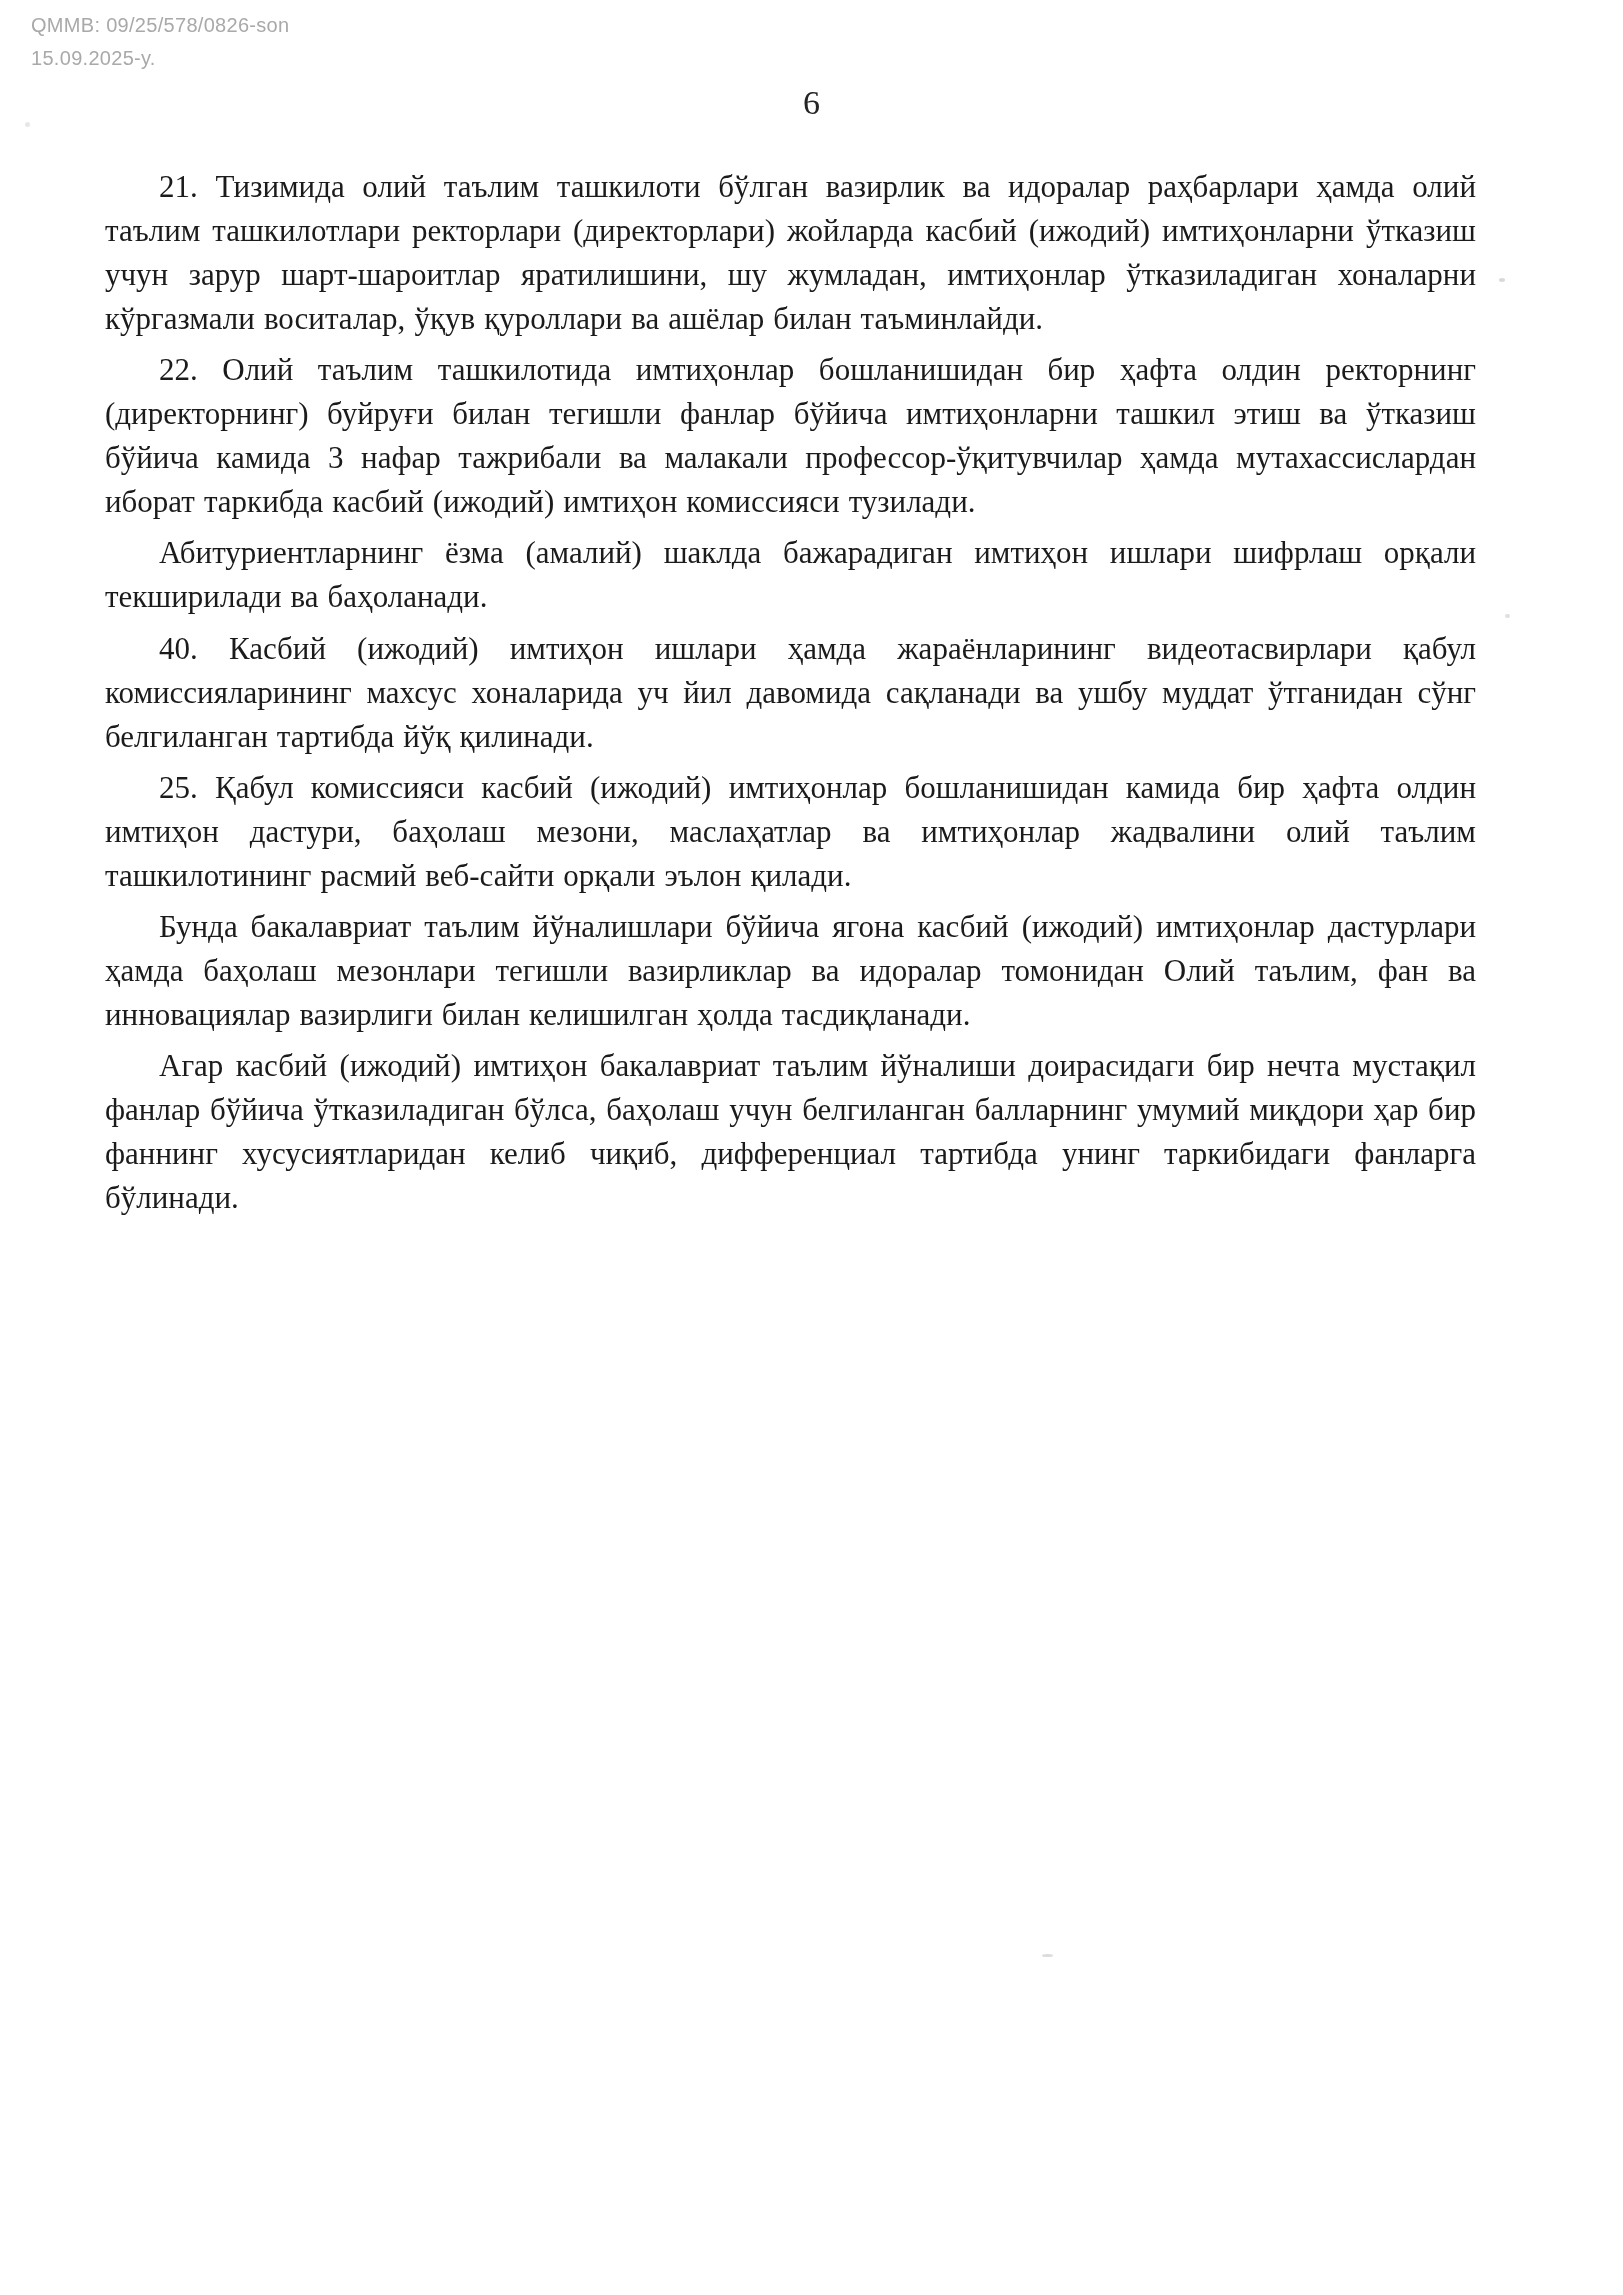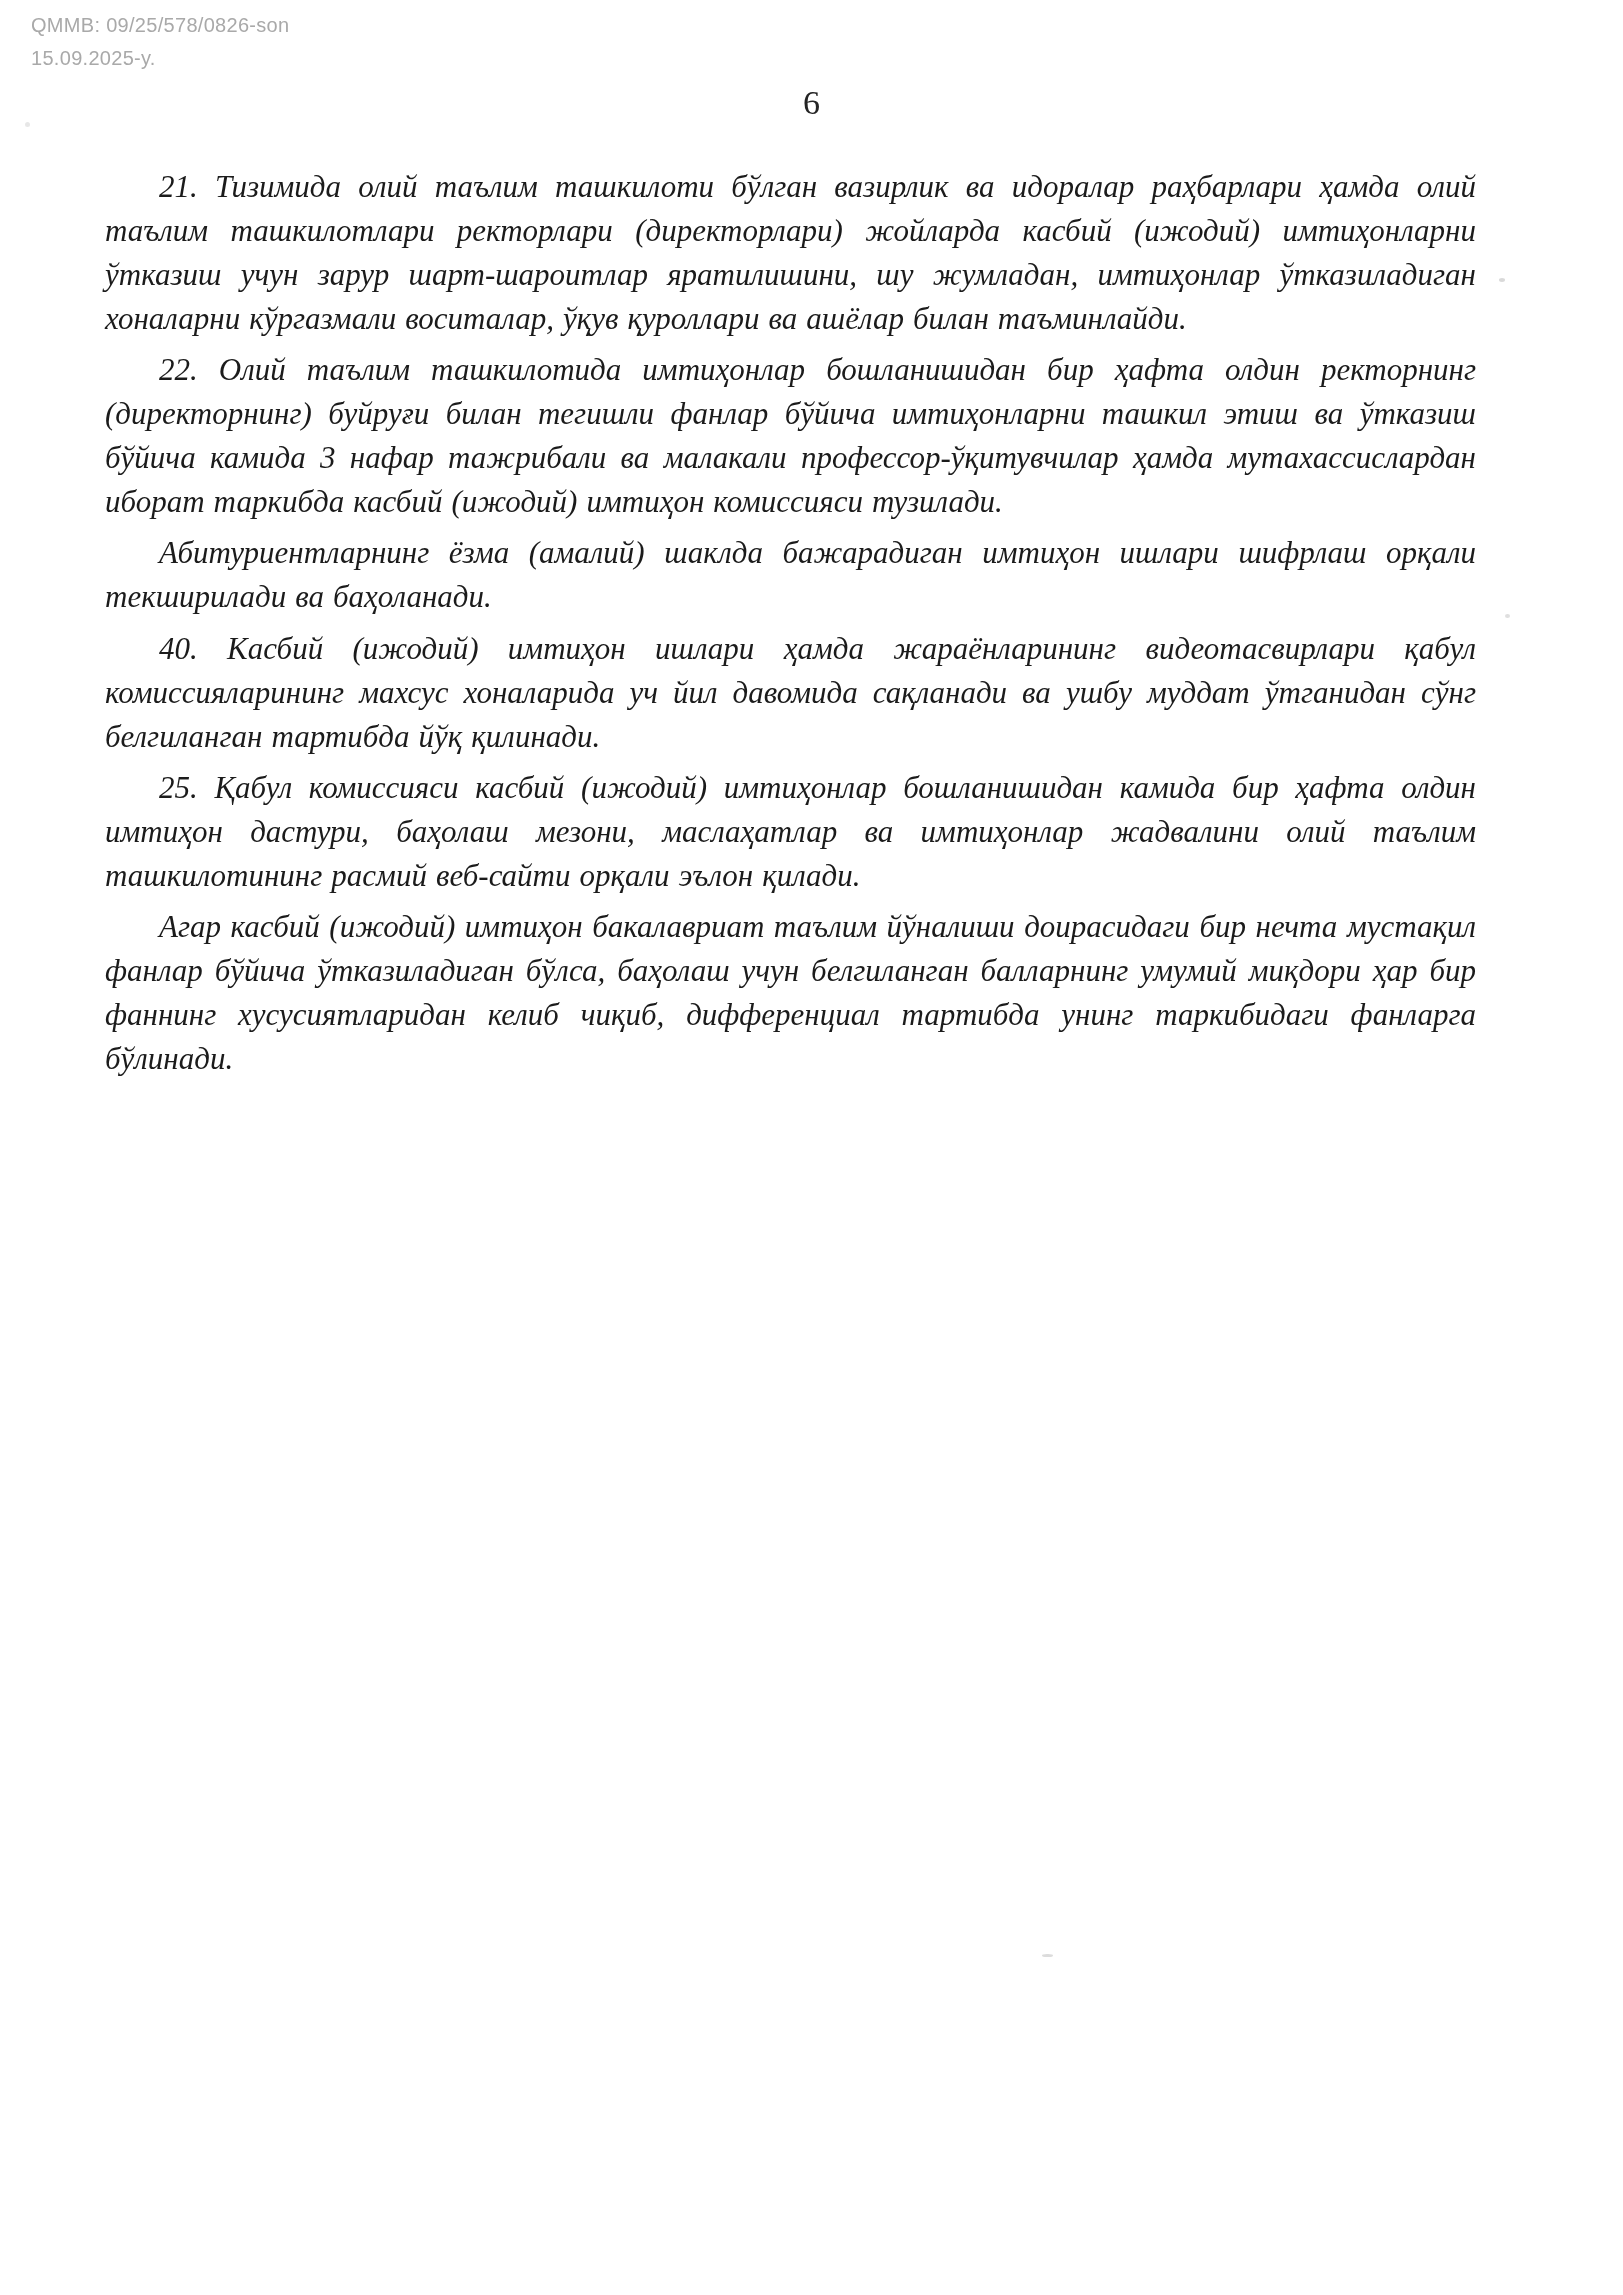--- a/index.html
+++ b/index.html
@@ -42,21 +42,20 @@
     width: 1371px;
   }
   .para {
     margin: 0 0 7.2px 0;
     font-size: 31px;
     line-height: 44px;
     text-align: justify;
     text-indent: 54px;
     word-spacing: 1.3px;
     color: #1b1b1b;
-    font-style: italic;
   }
   .speck {
     position: absolute;
     background: #b9b9b9;
     border-radius: 50%;
   }
   .speck.s1 { left: 1499px; top: 278px;  width: 5.9px;  height: 3.9px; opacity: .55; }
   .speck.s2 { left: 1505px; top: 614px;  width: 4.6px;  height: 3.9px; opacity: .45; }
   .speck.s3 { left: 1042px; top: 1954px; width: 10.5px; height: 3.3px; opacity: .5;  }
   .speck.s4 { left: 25px;  top: 122px;  width: 5.2px;  height: 5.2px; opacity: .35; }
@@ -72,20 +71,21 @@
   </div>
 
   <div class="page-number">6</div>
 
   <div class="body-text">
     <p class="para">21. Тизимида олий таълим ташкилоти бўлган вазирлик ва идоралар раҳбарлари ҳамда олий таълим ташкилотлари ректорлари (директорлари) жойларда касбий (ижодий) имтиҳонларни ўтказиш учун зарур шарт-шароитлар яратилишини, шу жумладан, имтиҳонлар ўтказиладиган хоналарни кўргазмали воситалар, ўқув қуроллари ва ашёлар билан таъминлайди.</p>
     <p class="para">22. Олий таълим ташкилотида имтиҳонлар бошланишидан бир ҳафта олдин ректорнинг (директорнинг) буйруғи билан тегишли фанлар бўйича имтиҳонларни ташкил этиш ва ўтказиш бўйича камида 3 нафар тажрибали ва малакали профессор-ўқитувчилар ҳамда мутахассислардан иборат таркибда касбий (ижодий) имтиҳон комиссияси тузилади.</p>
     <p class="para">Абитуриентларнинг ёзма (амалий) шаклда бажарадиган имтиҳон ишлари шифрлаш орқали текширилади ва баҳоланади.</p>
     <p class="para">40. Касбий (ижодий) имтиҳон ишлари ҳамда жараёнларининг видеотасвирлари қабул комиссияларининг махсус хоналарида уч йил давомида сақланади ва ушбу муддат ўтганидан сўнг белгиланган тартибда йўқ қилинади.</p>
     <p class="para">25. Қабул комиссияси касбий (ижодий) имтиҳонлар бошланишидан камида бир ҳафта олдин имтиҳон дастури, баҳолаш мезони, маслаҳатлар ва имтиҳонлар жадвалини олий таълим ташкилотининг расмий веб-сайти орқали эълон қилади.</p>
+    <p class="para">Бунда бакалавриат таълим йўналишлари бўйича ягона касбий (ижодий) имтиҳонлар дастурлари ҳамда баҳолаш мезонлари тегишли вазирликлар ва идоралар томонидан Олий таълим, фан ва инновациялар вазирлиги билан келишилган ҳолда тасдиқланади.</p>
     <p class="para">Агар касбий (ижодий) имтиҳон бакалавриат таълим йўналиши доирасидаги бир нечта мустақил фанлар бўйича ўтказиладиган бўлса, баҳолаш учун белгиланган балларнинг умумий миқдори ҳар бир фаннинг хусусиятларидан келиб чиқиб, дифференциал тартибда унинг таркибидаги фанларга бўлинади.</p>
   </div>
 
   <span class="speck s1"></span>
   <span class="speck s2"></span>
   <span class="speck s3"></span>
   <span class="speck s4"></span>
 
 </div>
 

